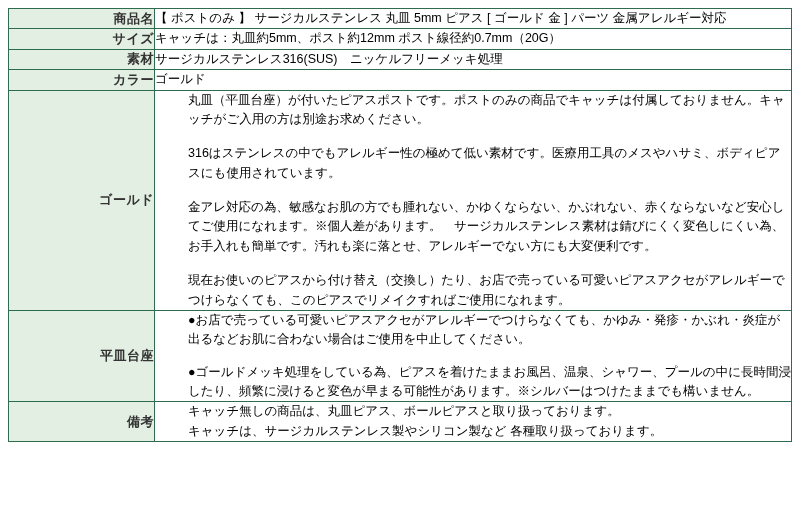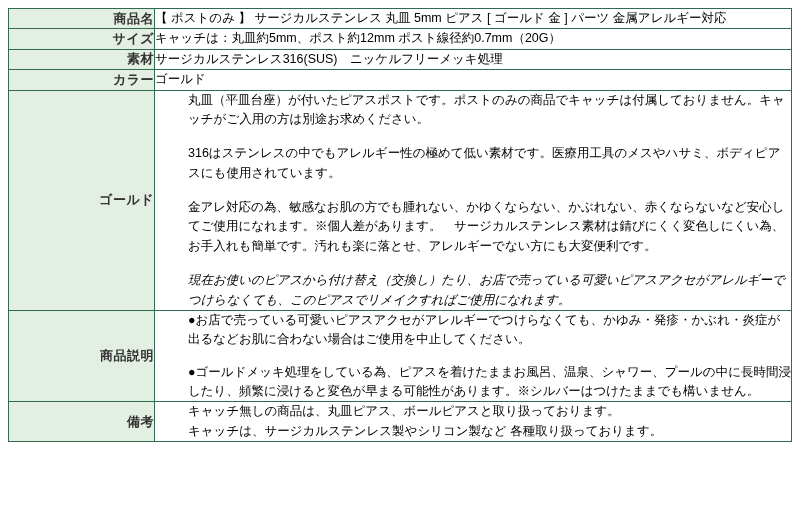--- a/index.html
+++ b/index.html
@@ -53,21 +53,20 @@
   }
   td.value-cell.top {
     vertical-align: top;
     padding-left: 33px;
   }
   .para {
     margin: 0 0 15px 0;
   }
   .para:last-child {
     margin-bottom: 0;
-    font-style: italic;
   }
   .para-tight {
     margin: 0 0 13px 0;
   }
   .para-tight:last-child {
     margin-bottom: 0;
   }
   .line {
     display: block;
   }
@@ -101,21 +100,21 @@
       <tr>
         <td class="label-cell">ゴールド</td>
         <td class="value-cell top">
           <p class="para">丸皿（平皿台座）が付いたピアスポストです。ポストのみの商品でキャッチは付属しておりません。キャッチがご入用の方は別途お求めください。</p>
           <p class="para">316はステンレスの中でもアレルギー性の極めて低い素材です。医療用工具のメスやハサミ、ボディピアスにも使用されています。</p>
           <p class="para">金アレ対応の為、敏感なお肌の方でも腫れない、かゆくならない、かぶれない、赤くならないなど安心してご使用になれます。※個人差があります。　サージカルステンレス素材は錆びにくく変色しにくい為、お手入れも簡単です。汚れも楽に落とせ、アレルギーでない方にも大変便利です。</p>
           <p class="para">現在お使いのピアスから付け替え（交換し）たり、お店で売っている可愛いピアスアクセがアレルギーでつけらなくても、このピアスでリメイクすればご使用になれます。</p>
         </td>
       </tr>
       <tr>
-        <td class="label-cell">商品説明</td>
+        <td class="label-cell">平皿台座</td>
         <td class="value-cell top">
           <p class="para-tight">●お店で売っている可愛いピアスアクセがアレルギーでつけらなくても、かゆみ・発疹・かぶれ・炎症が出るなどお肌に合わない場合はご使用を中止してください。</p>
           <p class="para-tight">●ゴールドメッキ処理をしている為、ピアスを着けたままお風呂、温泉、シャワー、プールの中に長時間浸したり、頻繁に浸けると変色が早まる可能性があります。※シルバーはつけたままでも構いません。</p>
         </td>
       </tr>
       <tr>
         <td class="label-cell">備考</td>
         <td class="value-cell top">
           <span class="line">キャッチ無しの商品は、丸皿ピアス、ボールピアスと取り扱っております。</span>
           <span class="line">キャッチは、サージカルステンレス製やシリコン製など 各種取り扱っております。</span>

